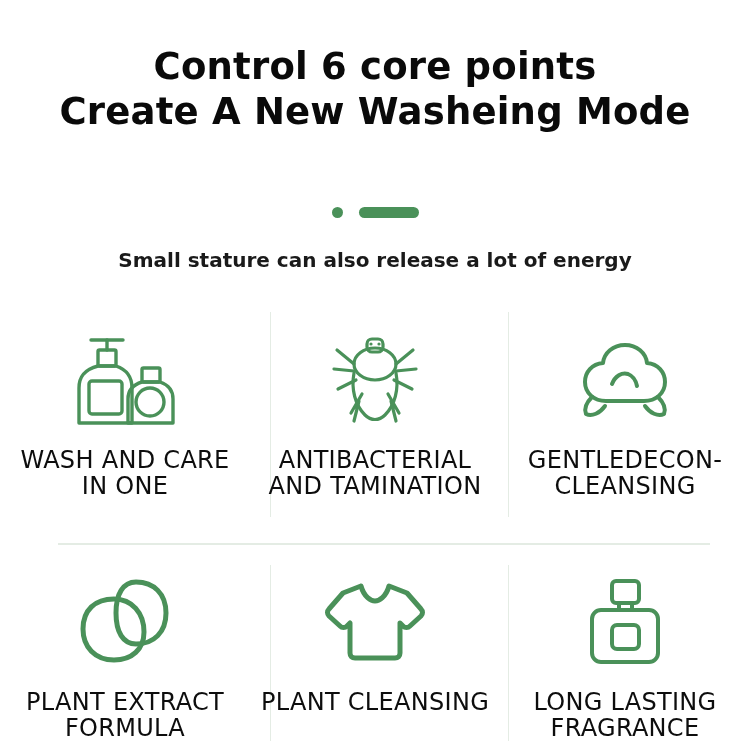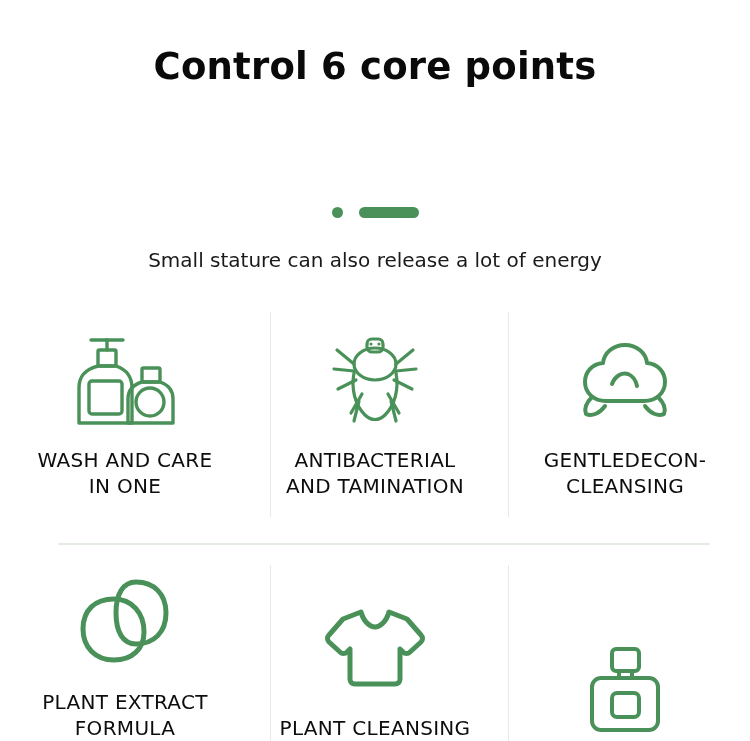--- a/index.html
+++ b/index.html
@@ -69,21 +69,21 @@
   .subtitle {
     position: absolute;
     top: 246px;
     left: 0;
     width: 750px;
     text-align: center;
     color: #1a1a1a;
     font-family: "DejaVu Sans", sans-serif;
     font-size: 20px;
     line-height: 28px;
-    font-weight: 400;
+    font-weight: 700;
   }
 
   
   .grid {
     position: absolute;
     top: 310px;
     left: 0;
     width: 750px;
     height: 431px;
   }
@@ -97,36 +97,36 @@
   .grid-row.row-2 { top: 245px; height: 186px; }
 
   .cell {
     width: 250px;
     box-sizing: border-box;
     display: flex;
     flex-direction: column;
     align-items: center;
   }
   .row-1 .cell { padding-top: 18px; }
-  .row-2 .cell { padding-top: 14px; justify-content: flex-end; }
+  .row-2 .cell { padding-top: 14px; }
 
   .cell-icon {
     height: 105px;
     display: flex;
     align-items: center;
     justify-content: center;
   }
   .row-2 .cell-icon { height: 104px; }
 
   .cell-label {
     margin-top: 14px;
     text-align: center;
     color: #0d0d0d;
     font-family: "DejaVu Sans", sans-serif;
-    font-size: 20px;
+    font-size: 24px;
     line-height: 26px;
     font-weight: 400;
     letter-spacing: 0.3px;
     white-space: pre-line;
     padding: 0 8px;
   }
   .row-2 .cell-label { margin-top: 16px; }
 
   
   .vline {
@@ -150,20 +150,21 @@
 
   svg { display: block; }
 </style>
 </head>
 <body>
 
 <div class="page">
 
   <div class="heading">
     <span>Control 6 core points</span>
+    <span class="line2">Create A New Washeing Mode</span>
   </div>
 
   <div class="ornament">
     <span class="ornament-dot"></span>
     <span class="ornament-bar"></span>
   </div>
 
   <div class="subtitle">Small stature can also release a lot of energy</div>
 
   <div class="vline v1-a"></div>
@@ -251,19 +252,21 @@
       <div class="cell">
         <div class="cell-icon">
           <svg width="94" height="90" viewBox="0 0 94 90" fill="none" stroke="#4a9159" stroke-width="4" stroke-linecap="round" stroke-linejoin="round">
             <rect x="34" y="5" width="27" height="22" rx="4"></rect>
             <line x1="41" y1="27" x2="41" y2="34"></line>
             <line x1="54" y1="27" x2="54" y2="34"></line>
             <rect x="14" y="34" width="66" height="52" rx="9"></rect>
             <rect x="34" y="49" width="27" height="24" rx="5"></rect>
           </svg>
         </div>
+        <div class="cell-label">LONG LASTING
+FRAGRANCE</div>
       </div>
 
     </div>
 
   </div>
 
 </div>
 
 </body></html>

